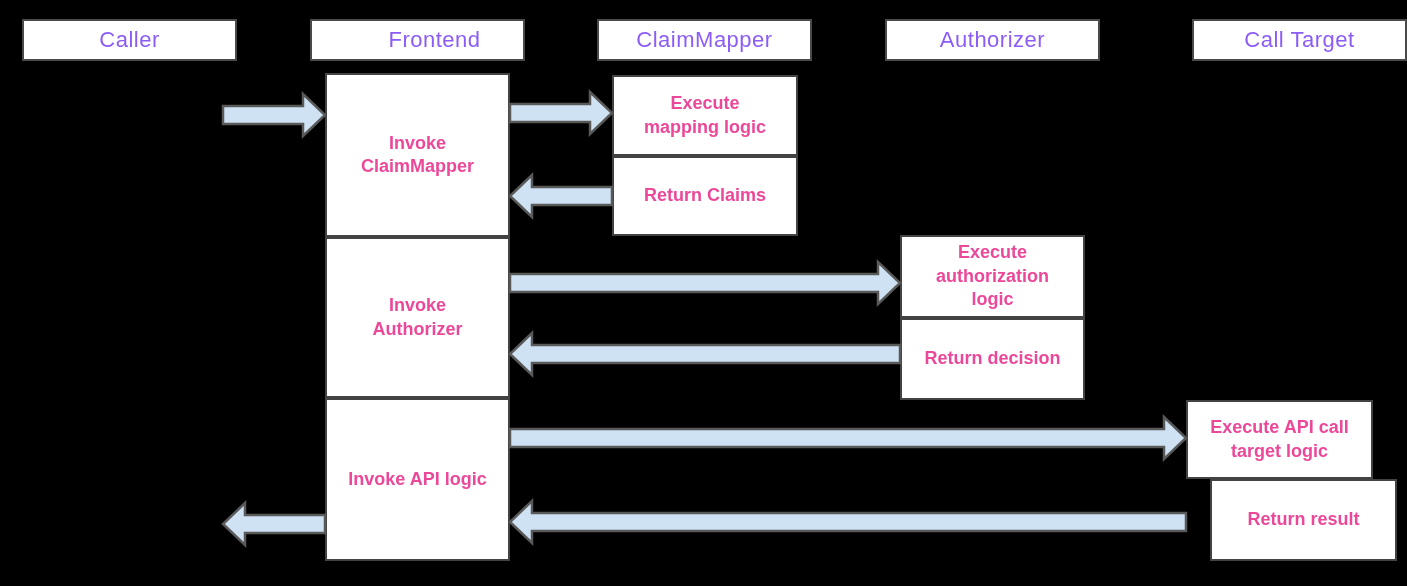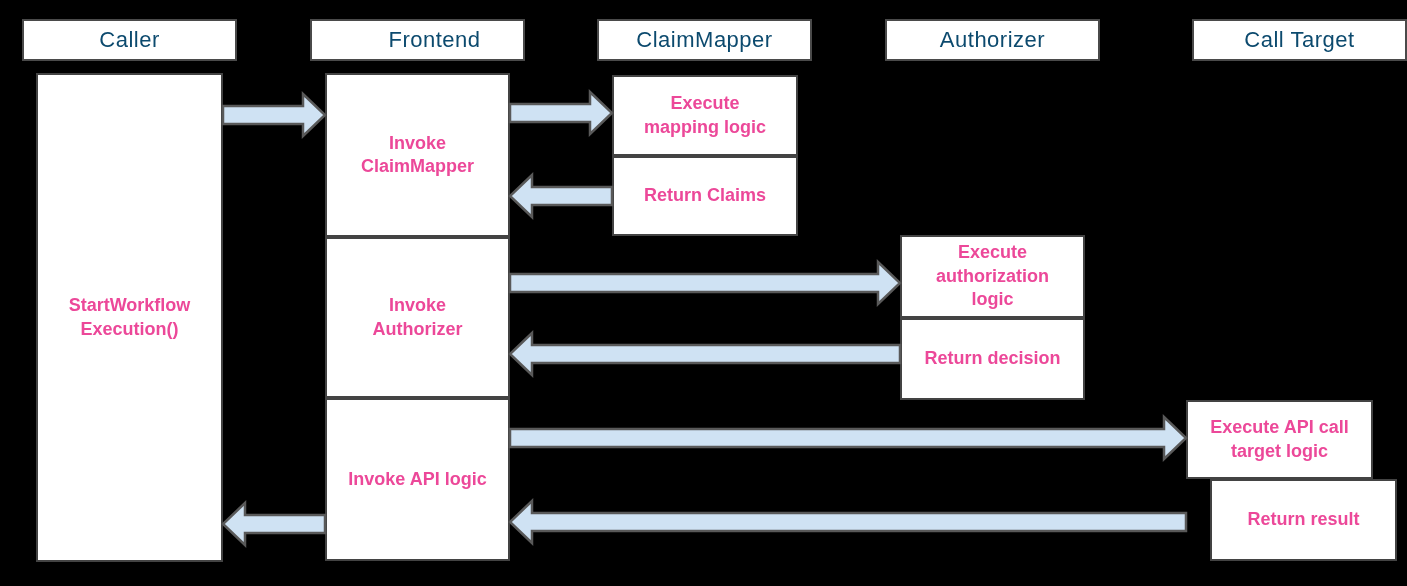--- a/index.html
+++ b/index.html
@@ -22,21 +22,21 @@
     height: 42px;
     top: 19px;
     background: #ffffff;
     border: 2px solid #4a4a4a;
     display: flex;
     align-items: center;
     justify-content: center;
     font-size: 22px;
     font-weight: 400;
     letter-spacing: 0.5px;
-    color: #0c4a6e;
+    color: #8b5cf6;
   }
   .box {
     position: absolute;
     box-sizing: border-box;
     background: #ffffff;
     border: 2px solid #434343;
     display: flex;
     align-items: center;
     justify-content: center;
     text-align: center;
@@ -58,22 +58,20 @@
 <body>
 
 <div class="canvas">
 
   <div class="hdr" style="left:22px;">Caller</div>
   <div class="hdr" style="left:310px;padding-left:34px;">Frontend</div>
   <div class="hdr" style="left:597px;">ClaimMapper</div>
   <div class="hdr" style="left:885px;">Authorizer</div>
   <div class="hdr" style="left:1172px;margin-left:20px;">Call Target</div>
 
-  <div class="box" style="left:36px; top:73px; width:187px; height:489px;">StartWorkflow
-Execution()</div>
 
   <div class="box" style="left:325px; top:73px;  width:185px; height:164px;">Invoke
 ClaimMapper</div>
   <div class="box" style="left:325px; top:237px; width:185px; height:161px;">Invoke
 Authorizer</div>
   <div class="box" style="left:325px; top:398px; width:185px; height:163px;">Invoke API logic</div>
 
   <div class="box" style="left:612px; top:75px;  width:186px; height:81px;">Execute
 mapping logic</div>
   <div class="box" style="left:612px; top:156px; width:186px; height:80px;">Return Claims</div>

